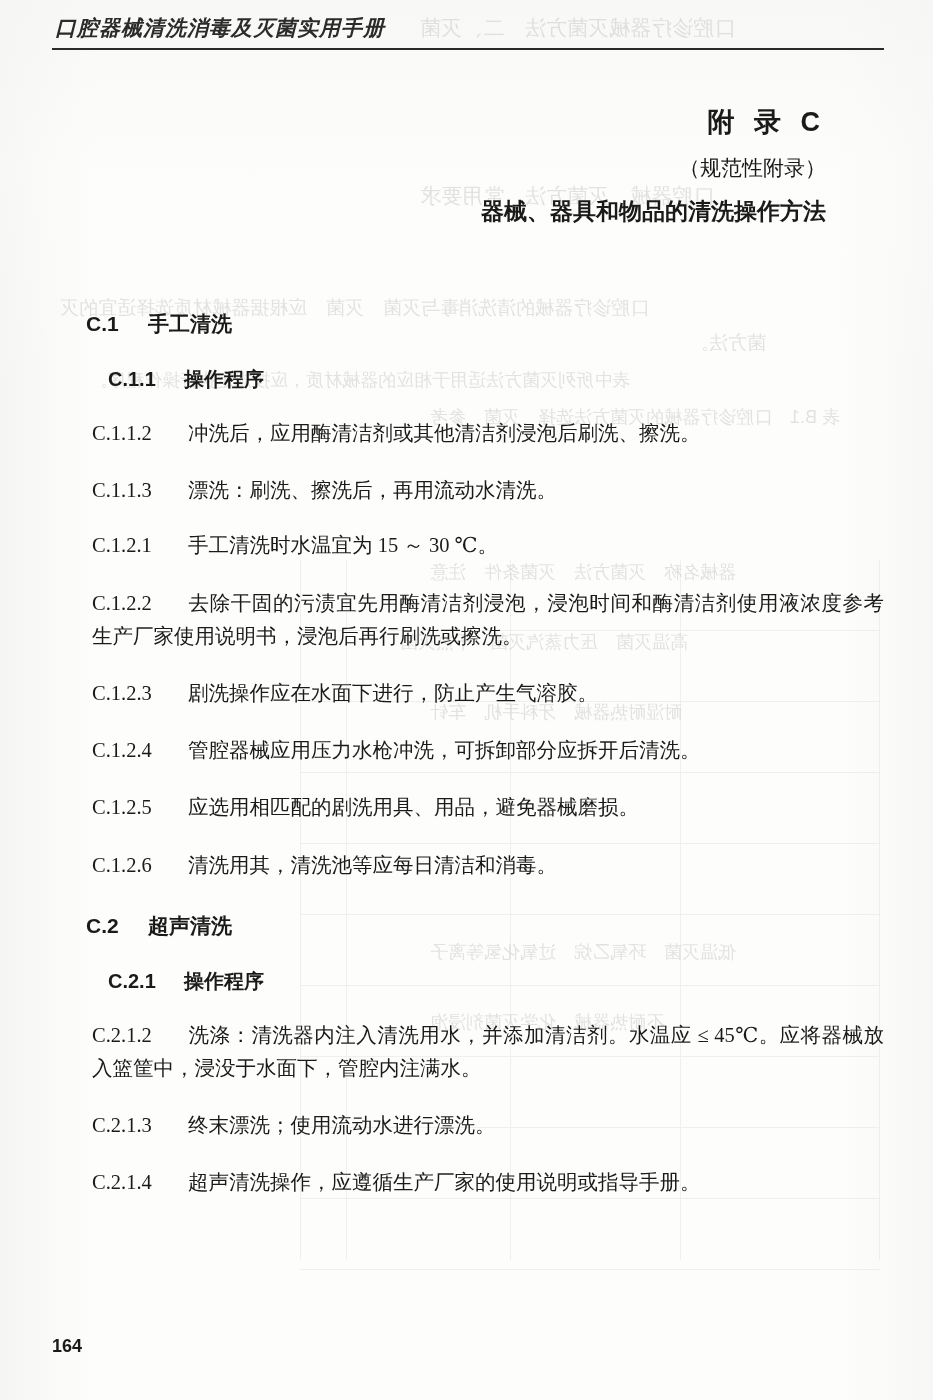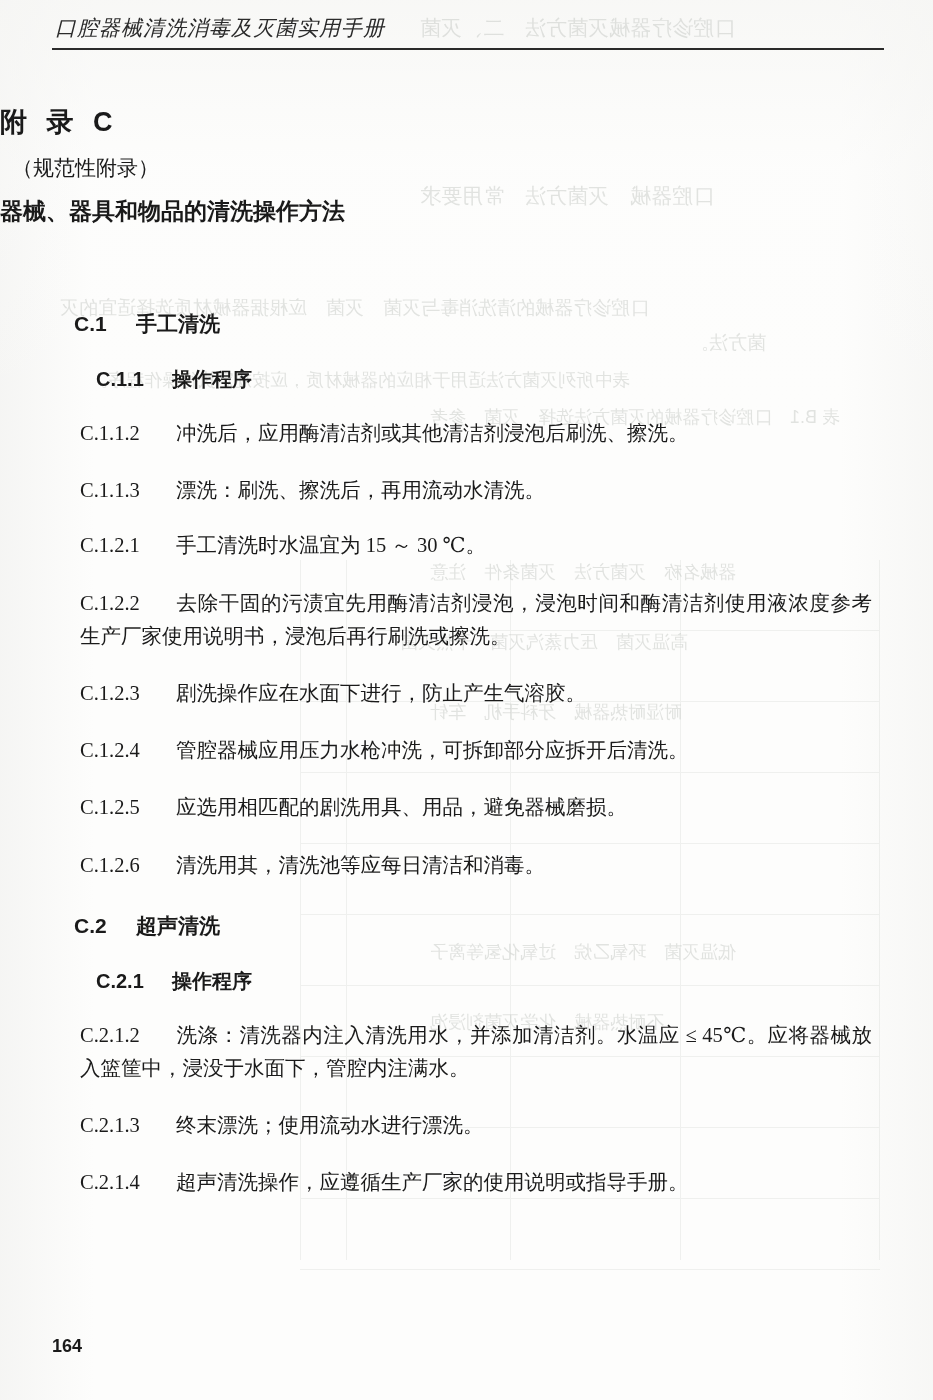--- a/index.html
+++ b/index.html
@@ -58,37 +58,37 @@
 
   .header {
     position: absolute;
     left: 55px;
     top: 14px;
     font-size: 21px;
     letter-spacing: 1px;
     color: #2b2b2b;
     font-family: "Liberation Serif", "DejaVu Serif", serif;
     font-style: italic;
-    font-weight: 400;
+    font-weight: 700;
   }
   .header-rule {
     position: absolute;
     left: 52px;
     top: 48px;
     width: 832px;
     height: 2px;
     background: #2b2b2b;
   }
 
   .title-block {
     position: absolute;
     left: 0;
     top: 104px;
     width: 826px;
-    text-align: left;
+    text-align: right;
   }
   .title-main {
     font-size: 27px;
     font-weight: bold;
     letter-spacing: 6px;
     font-family: "Liberation Sans", "DejaVu Sans", sans-serif;
   }
   .title-sub {
     margin-top: 14px;
     font-size: 21px;
@@ -97,21 +97,21 @@
   }
   .title-third {
     margin-top: 14px;
     font-size: 23px;
     font-weight: bold;
     font-family: "Liberation Sans", "DejaVu Sans", sans-serif;
   }
 
   .content {
     position: absolute;
-    left: 40px;
+    left: 52px;
     top: 280px;
     width: 832px;
   }
   .h1 {
     font-size: 21px;
     font-weight: bold;
     font-family: "Liberation Sans", "DejaVu Sans", sans-serif;
     margin: 30px 0 0 34px;
   }
   .h1 .num { display: inline-block; min-width: 62px; }

